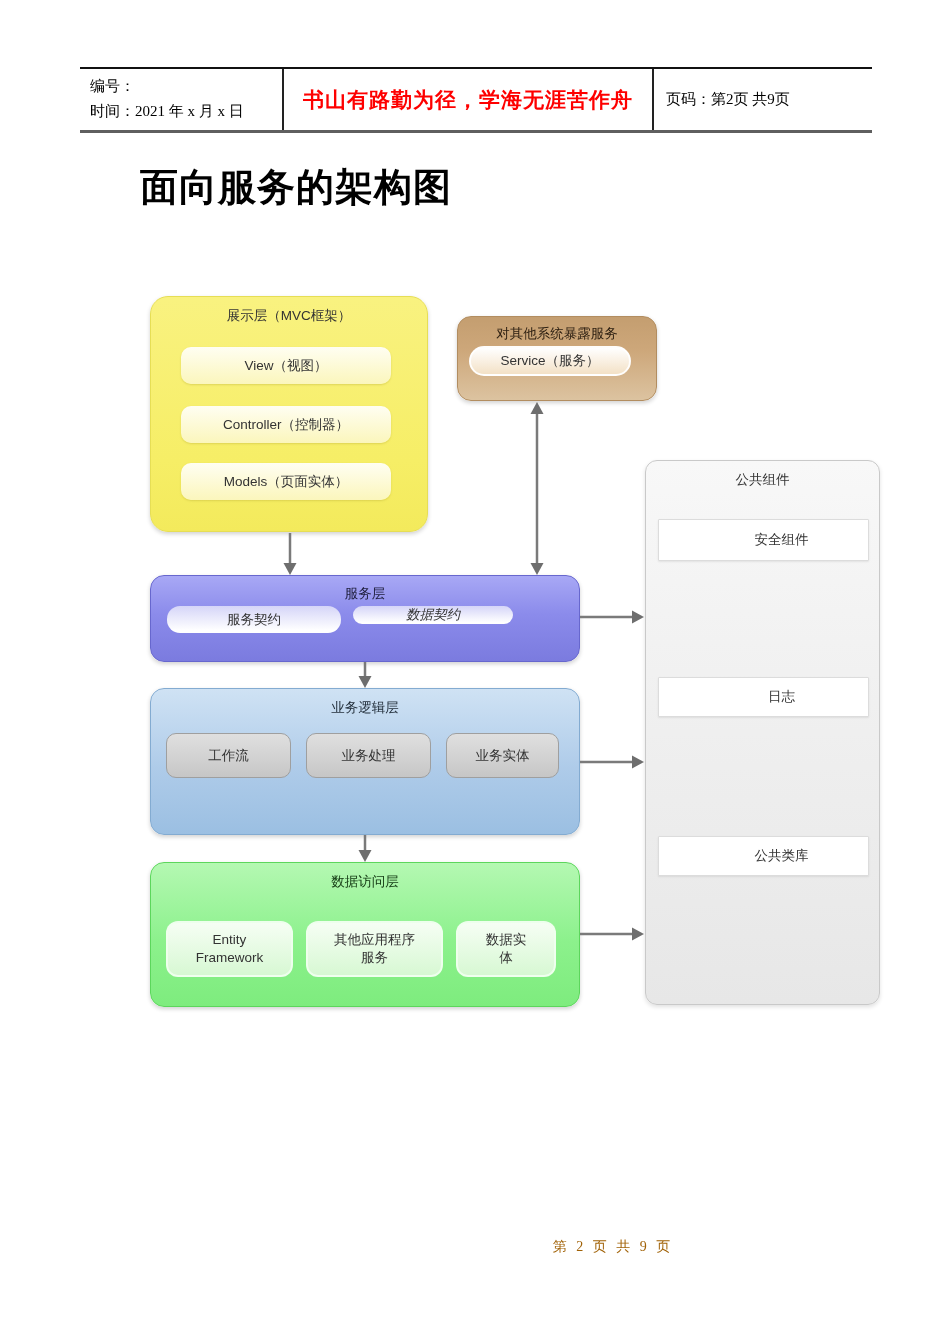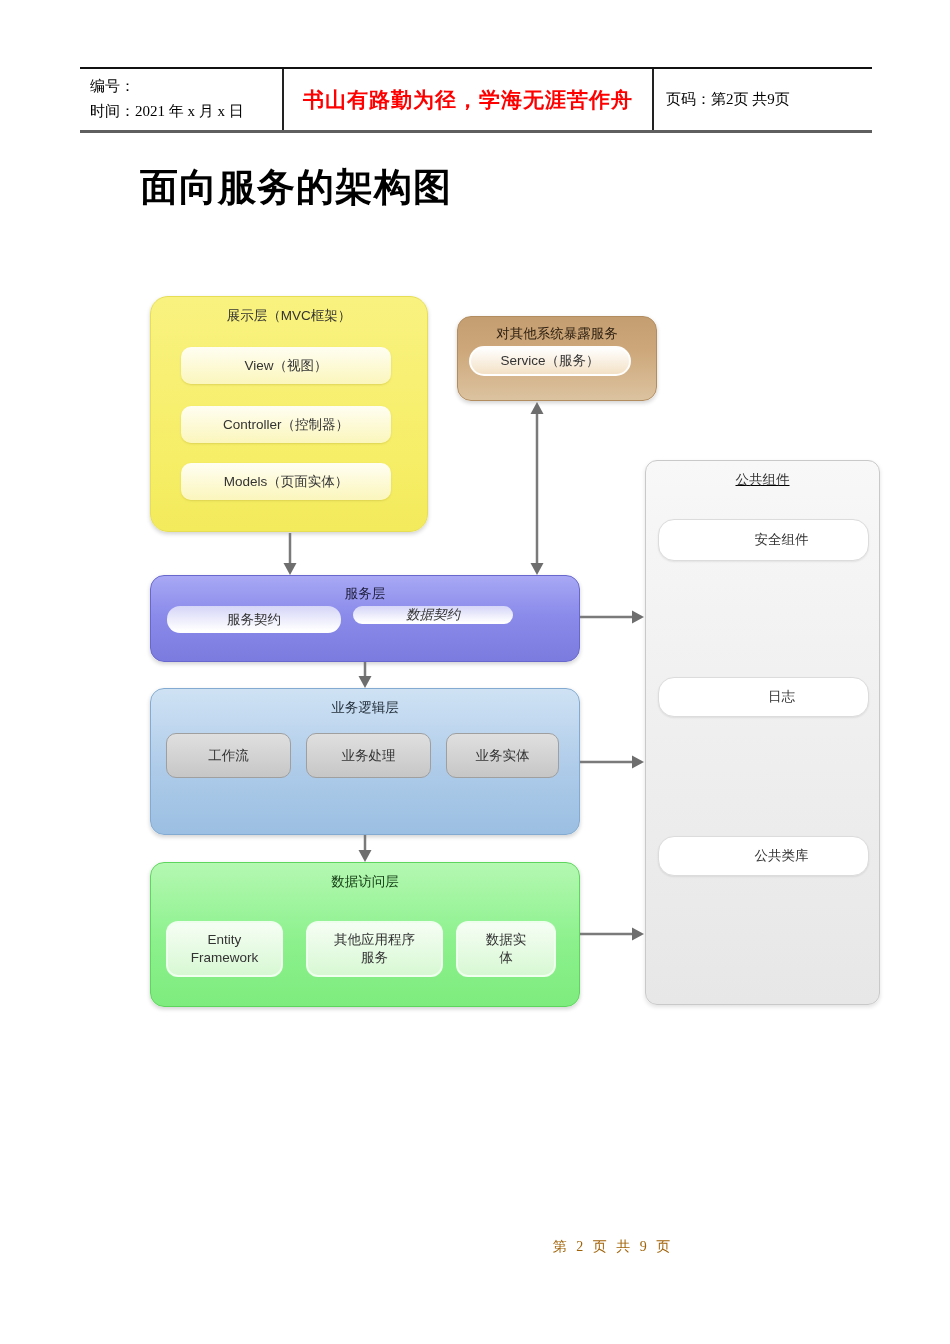--- a/index.html
+++ b/index.html
@@ -87,23 +87,23 @@
     border:1px solid #5cd65c;
   }
   .box-dataaccess .dbox-title { color:#123812; }
   .item-green {
     background:linear-gradient(180deg,#f6fef4 0%, #d7f8d3 100%);
     border:2px solid rgba(240,255,238,.9); border-radius:12px;
   }
   .box-common {
     left:645px; top:460px; width:235px; height:545px; border-radius:12px;
     background:linear-gradient(180deg,#f8f8f8 0%, var(--common-gray,#efefef) 50%, #e7e7e7 100%);
-    border:1px solid #c9c9c9; box-shadow:0 2px 4px rgba(0,0,0,.12);text-decoration:underline;
-  }
-  .item-white { background:#ffffff; border:1px solid #dcdcdc; border-radius:16px;
+    border:1px solid #c9c9c9; box-shadow:0 2px 4px rgba(0,0,0,.12);
+  }
+  .item-white { background:#ffffff; border:1px solid #dcdcdc; border-radius:1px;
     box-shadow:0 1px 2px rgba(0,0,0,.08);padding-left:36px; }
   
   .arrows { position:absolute; left:0; top:0; width:950px; height:1344px; pointer-events:none; }
   
   .footer {
     position:absolute; left:513px; top:1238px; width:200px; text-align:center;
     font-family:"Liberation Serif", serif; font-size:14px; letter-spacing:3px; color:#a16207;
   }
 </style>
 </head>
@@ -146,21 +146,21 @@
 
   <div class="dbox box-business">
     <div class="dbox-title">业务逻辑层</div>
     <div class="ditem item-gray" style="left:15px;top:44px;width:125px;height:45px;">工作流</div>
     <div class="ditem item-gray" style="left:155px;top:44px;width:125px;height:45px;">业务处理</div>
     <div class="ditem item-gray" style="left:295px;top:44px;width:113px;height:45px;">业务实体</div>
   </div>
 
   <div class="dbox box-dataaccess">
     <div class="dbox-title">数据访问层</div>
-    <div class="ditem item-green" style="left:15px;top:58px;width:117px;height:56px;padding:8px 18px;">Entity Framework</div>
+    <div class="ditem item-green" style="left:15px;top:58px;width:127px;height:56px;padding:8px 18px;">Entity Framework</div>
     <div class="ditem item-green" style="left:155px;top:58px;width:137px;height:56px;padding:0 24px;">其他应用程序服务</div>
     <div class="ditem item-green" style="left:305px;top:58px;width:100px;height:56px;padding:0 26px;">数据实体</div>
   </div>
 
   <div class="dbox box-common">
     <div class="dbox-title">公共组件</div>
     <div class="ditem item-white" style="left:12px;top:58px;width:211px;height:42px;">安全组件</div>
     <div class="ditem item-white" style="left:12px;top:216px;width:211px;height:40px;">日志</div>
     <div class="ditem item-white" style="left:12px;top:375px;width:211px;height:40px;">公共类库</div>
   </div>

